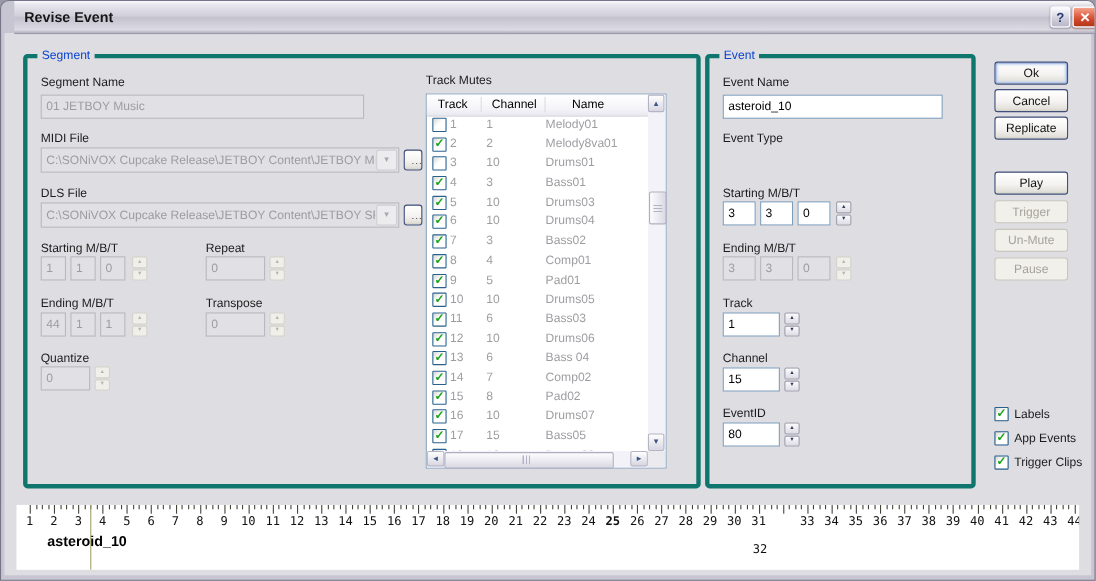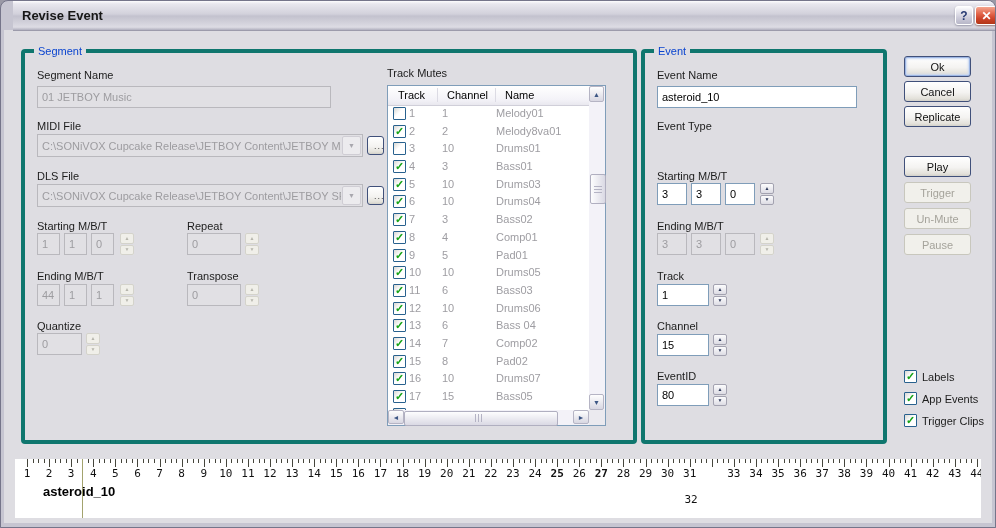--- a/index.html
+++ b/index.html
@@ -168,21 +168,21 @@
     <button disabled="">▼</button>
   </span>
 
   <span class="lbl" style="left:386px;top:66px;">Track Mutes</span>
   <div class="listbox">
     <div class="lv-header">
       <span class="hc" style="left:10px;">Track</span>
       <i class="hsep" style="left:49px;"></i>
       <span class="hc" style="left:59px;">Channel</span>
       <i class="hsep" style="left:107px;"></i>
-      <span class="hc" style="left:117px;">Name</span>
+      <span class="hc" style="left:132px;">Name</span>
     </div>
     <div class="lv-rows">
         <div class="tm-row">
           <span class="c-cb">
             <span class="cb"></span>
           </span>
           <span class="c-track">1</span>
           <span class="c-chan">1</span>
           <span class="c-name">Melody01</span>
         </div>
@@ -643,21 +643,21 @@
         <span class="rnum" style="left: 365.44px;">17</span>
         <span class="rnum" style="left: 387.53px;">18</span>
         <span class="rnum" style="left: 409.62px;">19</span>
         <span class="rnum" style="left: 431.71px;">20</span>
         <span class="rnum" style="left: 453.8px;">21</span>
         <span class="rnum" style="left: 475.89px;">22</span>
         <span class="rnum" style="left: 497.98px;">23</span>
         <span class="rnum" style="left: 520.07px;">24</span>
         <span class="rnum" style="left: 542.16px; font-weight: bold;">25</span>
         <span class="rnum" style="left: 564.25px;">26</span>
-        <span class="rnum" style="left: 586.34px; font-weight: bold;">27</span>
+        <span class="rnum" style="left: 586.34px;">27</span>
         <span class="rnum" style="left: 608.43px;">28</span>
         <span class="rnum" style="left: 630.52px;">29</span>
         <span class="rnum" style="left: 652.61px;">30</span>
         <span class="rnum" style="left: 674.7px;">31</span>
         <span class="rnum" style="left: 676px; margin-top: 26px;">32</span>
         <span class="rnum" style="left: 718.88px;">33</span>
         <span class="rnum" style="left: 740.97px;">34</span>
         <span class="rnum" style="left: 763.06px;">35</span>
         <span class="rnum" style="left: 785.15px;">36</span>
         <span class="rnum" style="left: 807.24px;">37</span>

